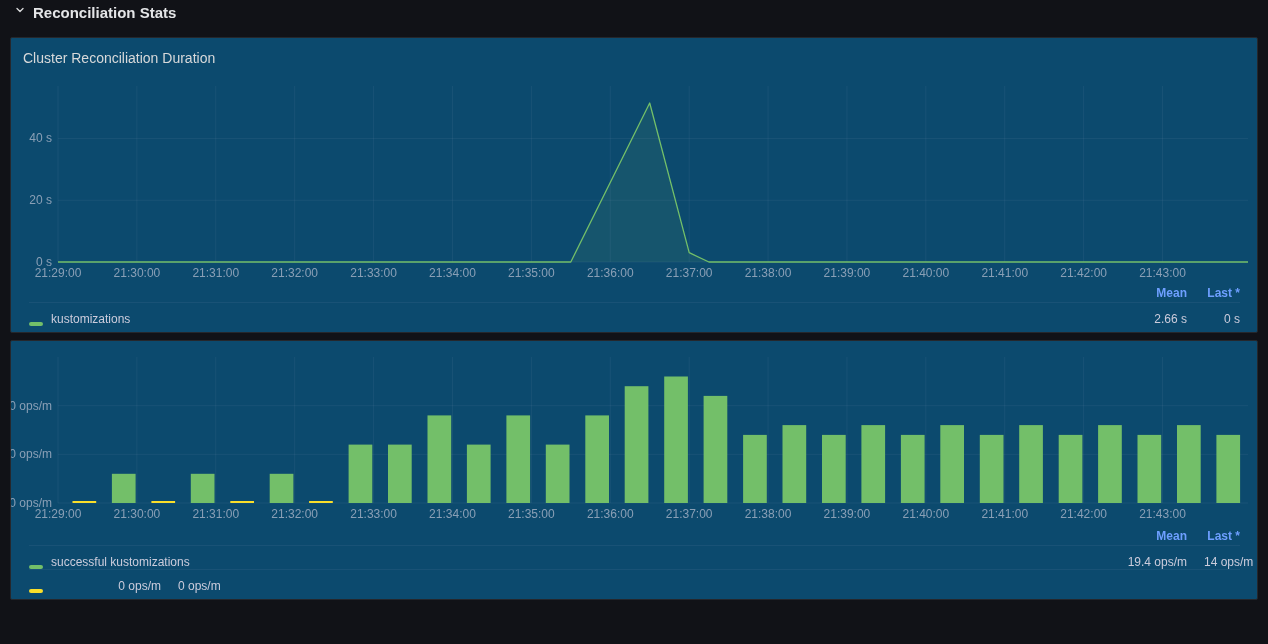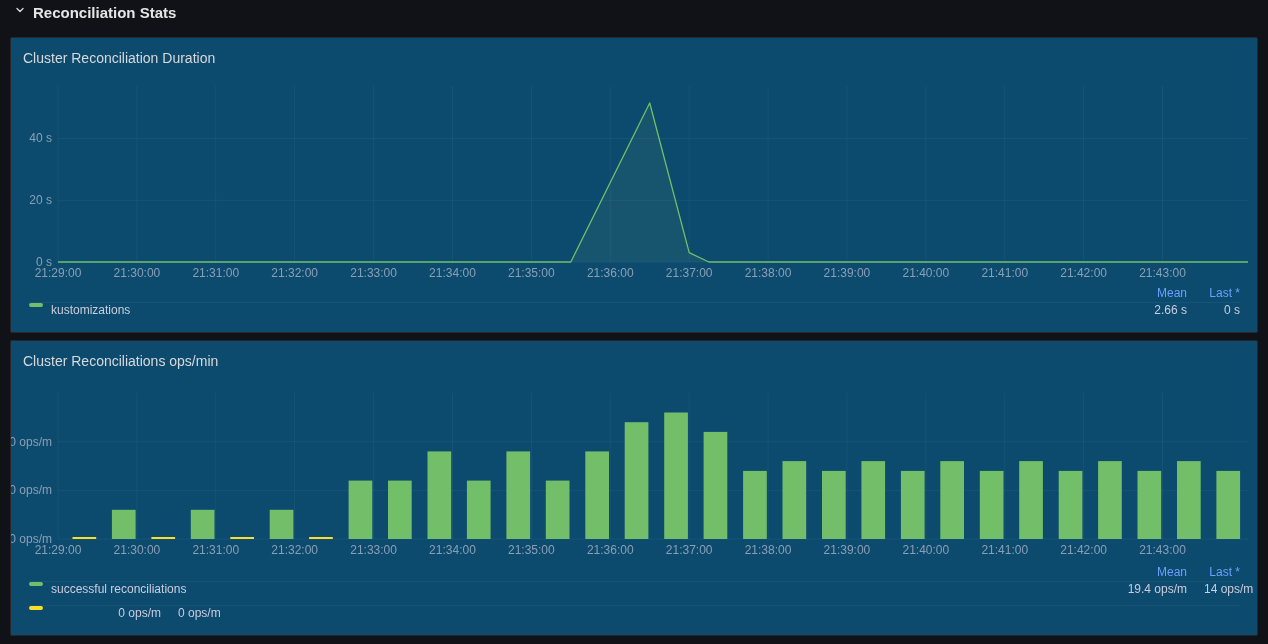--- a/index.html
+++ b/index.html
@@ -51,42 +51,42 @@
     padding: 0 17px 6px 18px;
   }
   .legend-header {
     display: flex;
     justify-content: flex-end;
     align-items: center;
     height: 18px;
   }
   .legend-row {
     display: flex;
-    align-items: flex-start;
+    align-items: flex-end;
     height: 24px;
     border-top: 1px solid rgba(204,204,220,0.07);
   }
   .swatch {
     display: inline-block;
     width: 14px;
     height: 4px;
     border-radius: 2px;
     margin-right: 8px;
     flex: 0 0 auto;
   }
   .series-label {
     flex: 1 1 auto;
     color: #ccccdc;
     cursor: pointer;
     text-align: left;
     white-space: nowrap;
   }
   .col-mean { width: 110px; text-align: right; white-space: nowrap; }
   .col-last { width: 53px; text-align: right; white-space: nowrap; padding-left: 17px; }
-  .link { color: #6e9fff; cursor: pointer; }
+  .link { color: #6e9fff; cursor: pointer; font-weight: bold; }
 </style>
 </head>
 <body>
 
 <div class="section-header">
   <span style="display:inline-flex;">
     <svg width="12" height="12" viewBox="0 0 16 16">
         <path d="M4 6l4 4 4-4" stroke="#d8d9da" stroke-width="1.8" fill="none" stroke-linecap="round" stroke-linejoin="round"></path>
       </svg>
   </span>
@@ -143,21 +143,20 @@
     <div class="legend-row">
       <span class="swatch" style="background: rgb(115, 191, 105);"></span>
       <span class="series-label">kustomizations</span>
       <span class="col-mean">2.66 s</span>
       <span class="col-last">0 s</span>
     </div>
   </div>
 </div>
 
 <div class="panel">
-  <div class="panel-title">Cluster Reconciliations ops/min</div>
   <svg class="chart" id="chart-1" width="1244" height="186" viewBox="0 0 1244 186">
       <line x1="47" y1="16" x2="47" y2="162" class="grid"></line>
       <text x="47" y="177" text-anchor="middle">21:29:00</text>
       <line x1="125.89502762430939" y1="16" x2="125.89502762430939" y2="162" class="grid"></line>
       <text x="125.89502762430939" y="177" text-anchor="middle">21:30:00</text>
       <line x1="204.79005524861878" y1="16" x2="204.79005524861878" y2="162" class="grid"></line>
       <text x="204.79005524861878" y="177" text-anchor="middle">21:31:00</text>
       <line x1="283.6850828729282" y1="16" x2="283.6850828729282" y2="162" class="grid"></line>
       <text x="283.6850828729282" y="177" text-anchor="middle">21:32:00</text>
       <line x1="362.58011049723757" y1="16" x2="362.58011049723757" y2="162" class="grid"></line>
@@ -219,21 +218,21 @@
       <rect x="219.3" y="160.0" width="23.7" height="2.0" fill="#fade2a"></rect>
       <rect x="298.1" y="160.0" width="23.7" height="2.0" fill="#fade2a"></rect>
     </svg>
   <div class="legend">
     <div class="legend-header">
       <span class="col-mean link">Mean</span>
       <span class="col-last link">Last *</span>
     </div>
     <div class="legend-row">
       <span class="swatch" style="background: rgb(115, 191, 105);"></span>
-      <span class="series-label">successful reconciliations</span>
+      <span class="series-label">successful kustomizations</span>
       <span class="col-mean">19.4 ops/m</span>
       <span class="col-last">14 ops/m</span>
     </div>
     <div class="legend-row">
       <span class="swatch" style="background: rgb(250, 222, 42);"></span>
       <span class="col-mean">0 ops/m</span>
       <span class="col-last">0 ops/m</span>
     </div>
   </div>
 </div>

